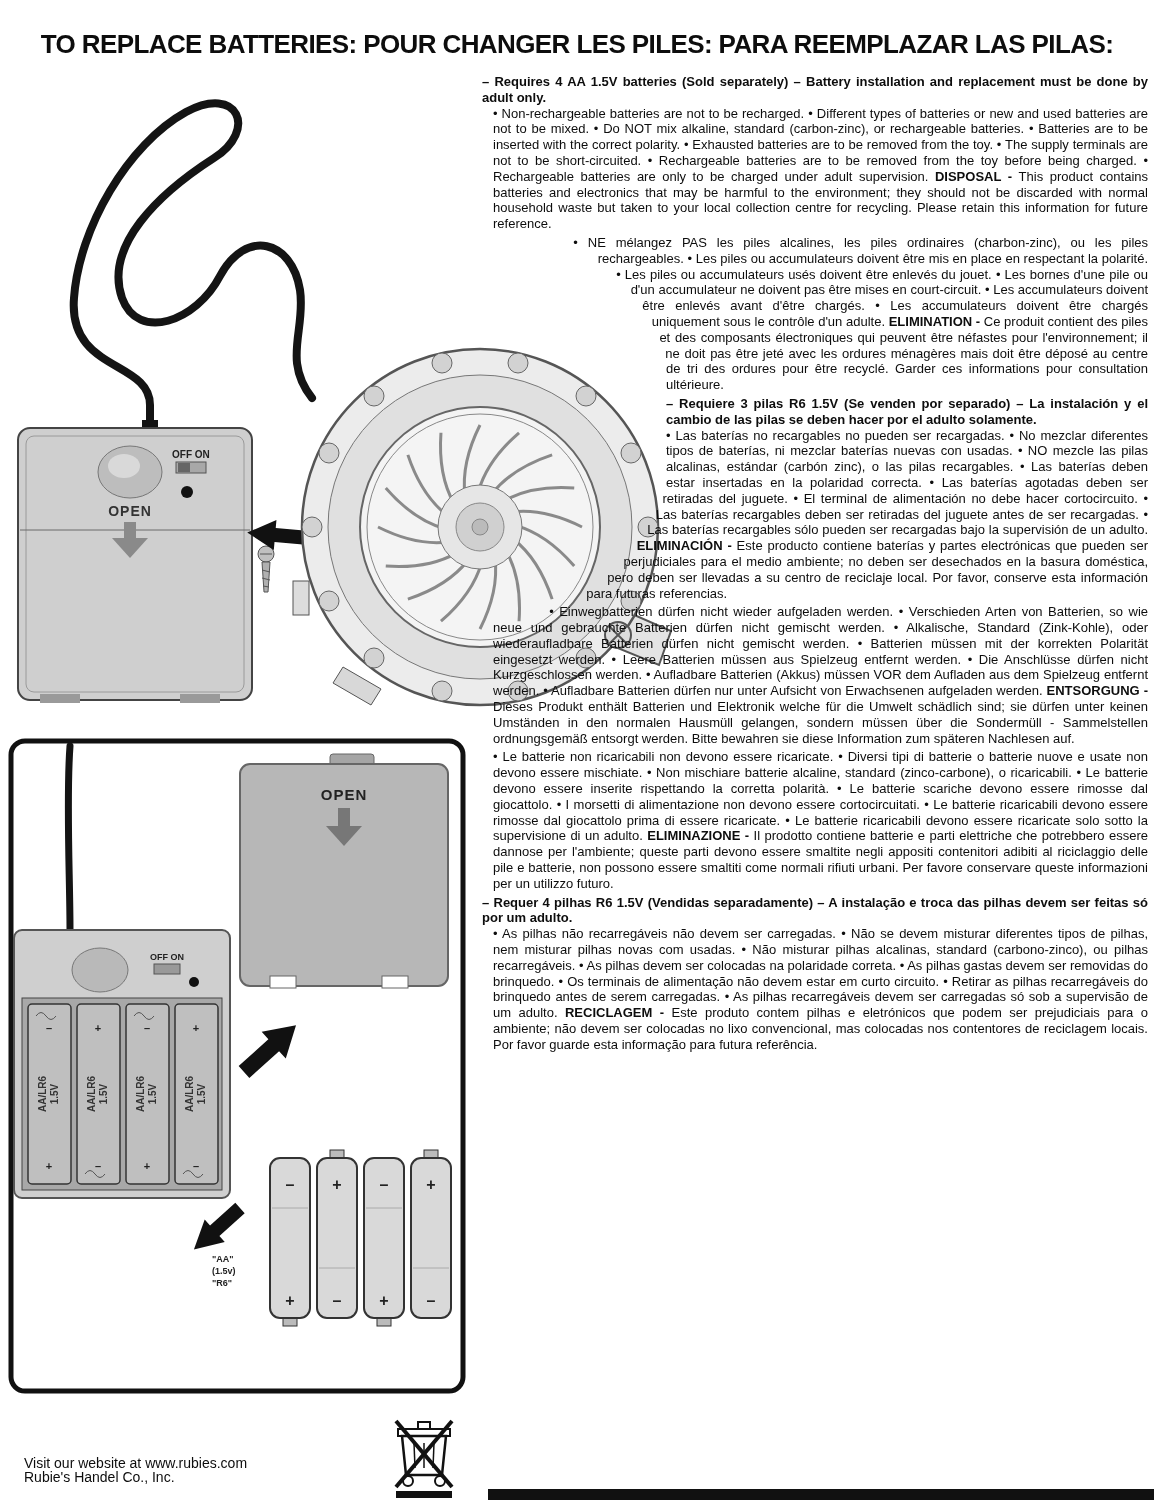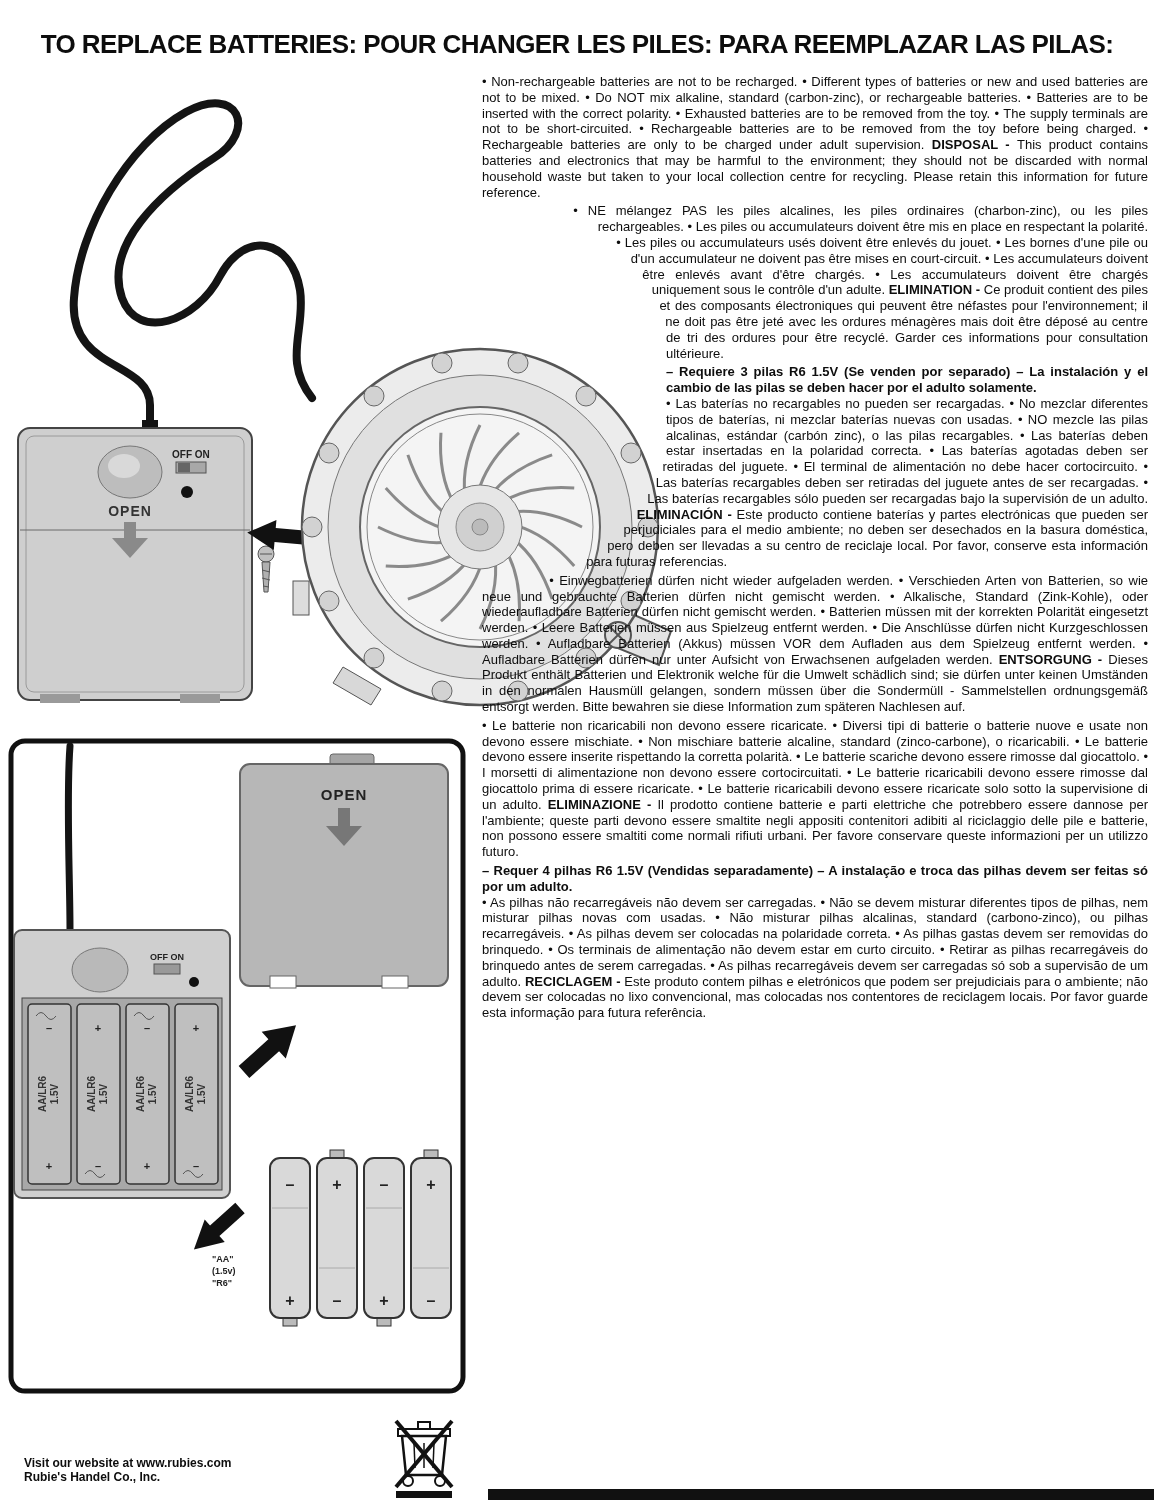--- a/index.html
+++ b/index.html
@@ -3,26 +3,26 @@
 <meta charset="utf-8">
 <style>
   html,body { margin:0; padding:0; background:#fff; }
   .page { position:relative; width:1154px; height:1500px; background:#fff; overflow:hidden;
           font-family:"Liberation Sans", sans-serif; color:#0d0d0d; }
   .header { position:absolute; top:5px; left:0; right:0; text-align:center;
             font-weight:800; font-size:26px; line-height:31px; letter-spacing:-0.6px;margin-top:24px; }
   .textcol { position:absolute; left:482px; top:74px; width:666px;
              font-size:13px; line-height:15.8px; text-align:justify; }
   .intro { font-weight:bold; margin:0; }
-  .bodyp { margin:0 0 3px 0; }
+  .bodyp { margin:0 0 3px 11px; }
   .fan-spacer { float:left; width:178px; height:372px; margin:0 6px 0 0;
                 shape-outside:circle(195px at -2px 187px); }
   .abs { position:absolute; }
   svg text { font-family:"Liberation Sans", sans-serif; }
-  .footer { position:absolute; left:24px; top:1456px; font-size:12px; font-weight:bold; line-height:14px; }
+  .footer { position:absolute; left:24px; top:1456px; font-size:14px; font-weight:normal; line-height:14px; }
   .bottom-bar { position:absolute; left:488px; top:1489px; width:666px; height:11px; background:#111; }
 </style>
 </head>
 <body>
 
 <div class="page">
 
   <div class="header">
     <div>TO REPLACE BATTERIES: POUR CHANGER LES PILES: PARA REEMPLAZAR LAS PILAS:</div>
   </div>
@@ -184,20 +184,21 @@
       <text x="423" y="452" text-anchor="middle" font-size="16" font-weight="bold" fill="#222">+</text>
       <text x="282" y="568" text-anchor="middle" font-size="16" font-weight="bold" fill="#222">+</text>
       <text x="329" y="568" text-anchor="middle" font-size="16" font-weight="bold" fill="#222">–</text>
       <text x="376" y="568" text-anchor="middle" font-size="16" font-weight="bold" fill="#222">+</text>
       <text x="423" y="568" text-anchor="middle" font-size="16" font-weight="bold" fill="#222">–</text>
     </g>
   </svg>
 
   <div class="textcol">
     <section>
+      <p class="intro">– Requires 4 AA 1.5V batteries (Sold separately) – Battery installation and replacement must be done by adult only.</p>
       <p class="bodyp"><span>• Non-rechargeable batteries are not to be recharged. • Different types of batteries or new and used batteries are not to be mixed. • Do NOT mix alkaline, standard (carbon-zinc), or rechargeable batteries. • Batteries are to be inserted with the correct polarity. • Exhausted batteries are to be removed from the toy.  • The supply terminals are not to be short-circuited. • Rechargeable batteries are to be removed from the toy before being charged. • Rechargeable batteries are only to be charged under adult supervision. </span><span style="font-weight: bold;">DISPOSAL - </span><span>This product contains batteries and electronics that may be harmful to the environment; they should not be discarded with normal household waste but taken to your local collection centre for recycling. Please retain this information for future reference.</span></p>
     </section>
     <section>
       <div class="fan-spacer"></div>
       <p class="bodyp"><span>• NE mélangez PAS les piles alcalines, les piles ordinaires (charbon-zinc), ou les piles rechargeables. • Les piles ou accumulateurs doivent être mis en place en respectant la polarité. • Les piles ou accumulateurs usés doivent être enlevés du jouet. • Les bornes d'une pile ou d'un accumulateur ne doivent pas être mises en court-circuit. • Les accumulateurs doivent être enlevés avant d'être chargés. • Les accumulateurs doivent être chargés uniquement sous le contrôle d'un adulte. </span><span style="font-weight: bold;">ELIMINATION - </span><span>Ce produit contient des piles et des composants électroniques qui peuvent être néfastes pour l'environnement; il ne doit pas être jeté avec les ordures ménagères mais doit être déposé au centre de tri des ordures pour être recyclé. Garder ces informations pour consultation ultérieure.</span></p>
     </section>
     <section>
       <p class="intro">– Requiere 3 pilas R6 1.5V (Se venden por separado) – La instalación y el cambio de las pilas se deben hacer por el adulto solamente.</p>
       <p class="bodyp"><span>• Las baterías no recargables no pueden ser recargadas. • No mezclar diferentes tipos de baterías, ni mezclar baterías nuevas con usadas. • NO mezcle las pilas alcalinas, estándar (carbón zinc), o las pilas recargables. • Las baterías deben estar insertadas en la polaridad correcta. • Las baterías agotadas deben ser retiradas del juguete. • El terminal de alimentación no debe hacer cortocircuito. • Las baterías recargables deben ser retiradas del juguete antes de ser recargadas. • Las baterías recargables sólo pueden ser recargadas bajo la supervisión de un adulto. </span><span style="font-weight: bold;">ELIMINACIÓN - </span><span>Este producto contiene baterías y partes electrónicas que pueden ser perjudiciales para el medio ambiente; no deben ser desechados en la basura doméstica, pero deben ser llevadas a su centro de reciclaje local. Por favor, conserve esta información para futuras referencias.</span></p>
     </section>

